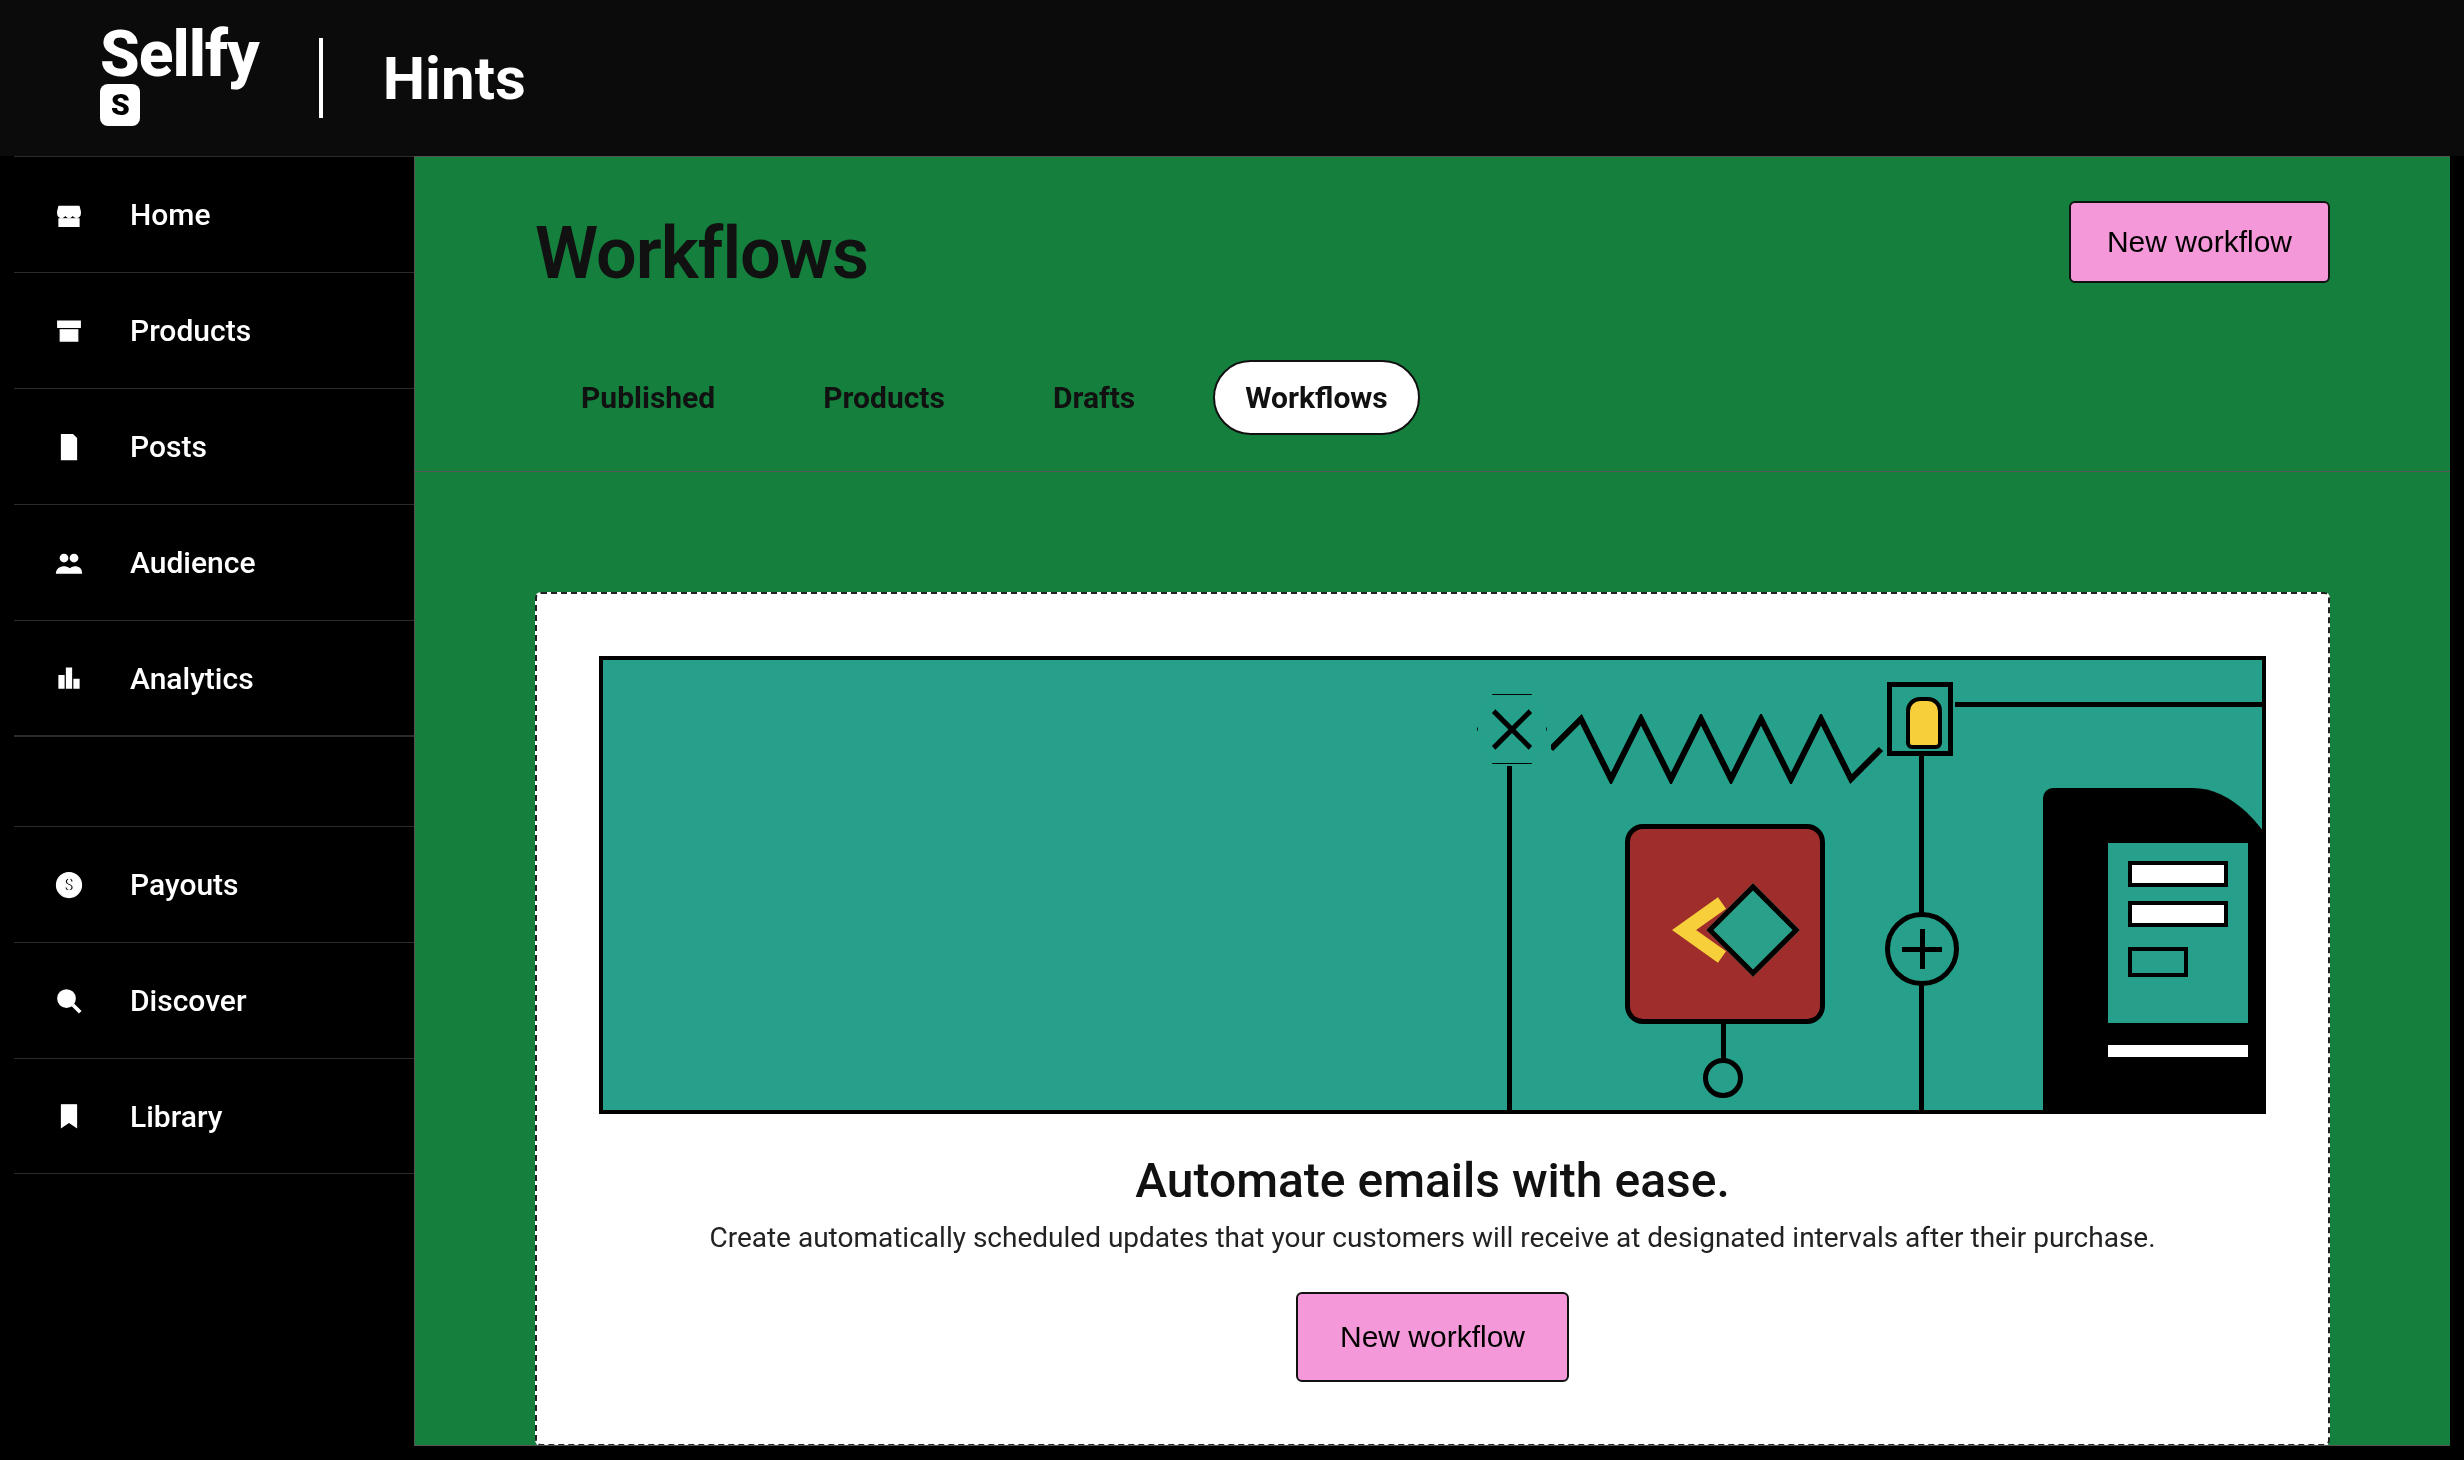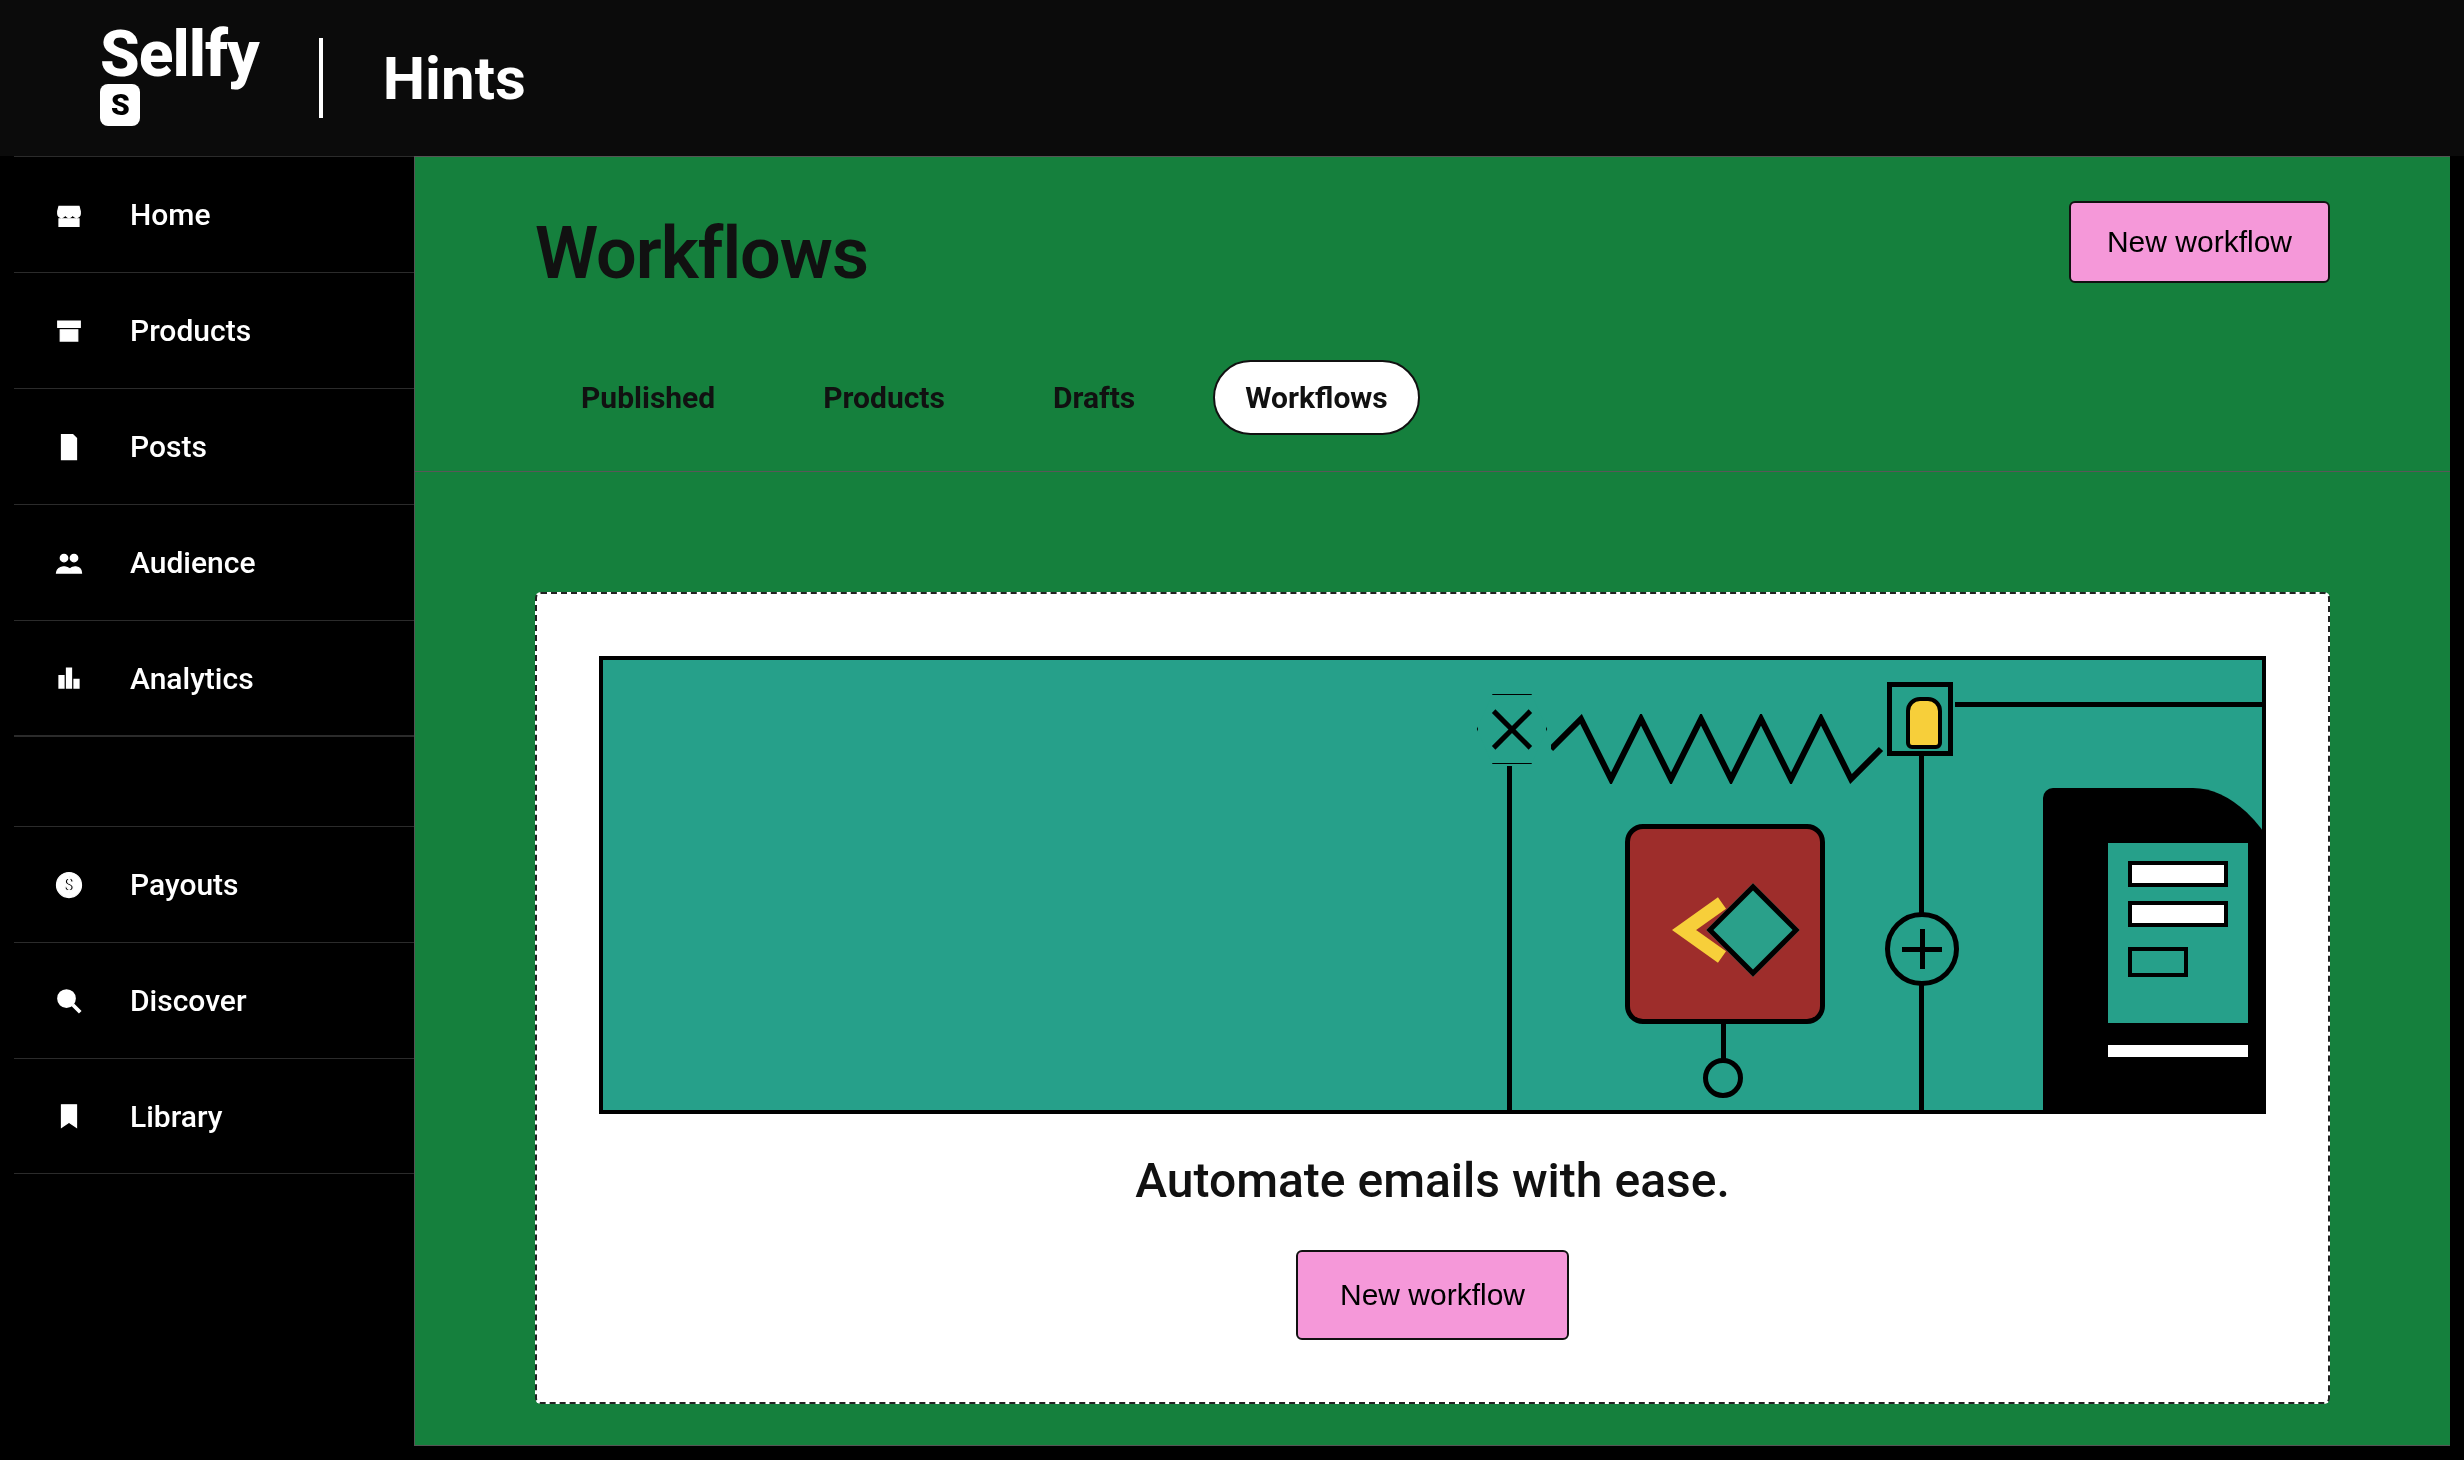--- a/index.html
+++ b/index.html
@@ -166,21 +166,21 @@
   }
   .hero-illustration {
     width: 100%;
     height: 458px;
     background: #26a08a;
     border: 4px solid #000;
     position: relative;
     overflow: hidden;
   }
   .hero-content { text-align: center; padding: 38px 40px 0; }
-  .hero-title { font-size: 48px; font-weight: 500; margin-bottom: 41px; }
+  .hero-title { font-size: 48px; font-weight: 500; margin-bottom: 12px; }
   .hero-sub { font-size: 28px; color: #222; margin-bottom: 38px; }
   .hero-btn {
     background: #f598d9;
     border: 2px solid #111;
     border-radius: 6px;
     padding: 26px 42px;
     font-size: 30px;
     font-weight: 500;
     cursor: pointer;
   }
@@ -380,19 +380,20 @@
                   <div class="field f2"></div>
                   <div class="field f3"></div>
               </div>
               <div class="kiosk-slot"></div>
             </div>
 
           </div>
 
           <div class="hero-content">
             <div class="hero-title">Automate emails with ease.</div>
+            <div class="hero-sub">Create automatically scheduled updates that your customers will receive at designated intervals after their purchase.</div>
             <button class="hero-btn">New workflow</button>
           </div>
         </div>
       </div>
     </main>
   </div>
 </div>
 
 </body></html>

